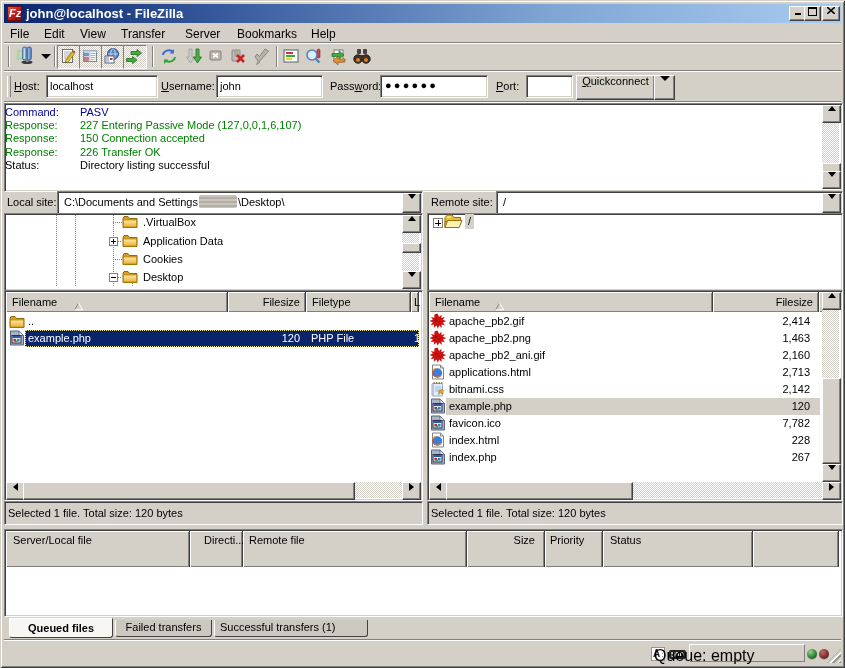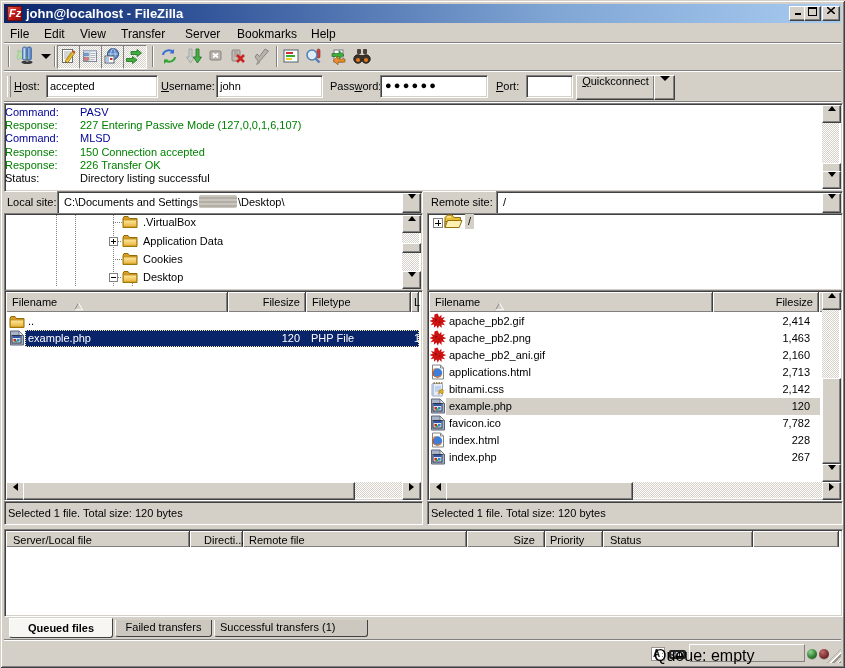--- a/index.html
+++ b/index.html
@@ -8,21 +8,21 @@
 .sunken{position:absolute;border:1px solid;border-color:#808080 #fff #fff #808080;box-shadow:inset 1px 1px 0 #404040,inset -1px -1px 0 #d4d0c8;background:#fff}
 .raised{position:absolute;border:1px solid;border-color:#fff #404040 #404040 #fff;box-shadow:inset -1px -1px 0 #808080,inset 1px 1px 0 #d4d0c8;background:#d4d0c8}
 .groove{position:absolute;height:0;border-top:1px solid #808080;border-bottom:1px solid #fff}
 .vsep{position:absolute;width:0;border-left:1px solid #808080;border-right:1px solid #fff}
 .check{background-color:#e8e4dc;background-image:conic-gradient(#fff 25%,#d4d0c8 0 50%,#fff 0 75%,#d4d0c8 0);background-size:2px 2px}
 .tri-up{width:0;height:0;border-left:4px solid transparent;border-right:4px solid transparent;border-bottom:5px solid #000}
 .tri-dn{width:0;height:0;border-left:4px solid transparent;border-right:4px solid transparent;border-top:5px solid #000}
 .tri-lf{width:0;height:0;border-top:4px solid transparent;border-bottom:4px solid transparent;border-right:5px solid #000}
 .tri-rt{width:0;height:0;border-top:4px solid transparent;border-bottom:4px solid transparent;border-left:5px solid #000}
 .ctr{display:flex;justify-content:center}
-.hc{position:absolute;top:0;height:16px;background:#d4d0c8;box-shadow:inset 1px 1px 0 #fff,inset -1px -1px 0 #808080;border-right:1px solid #404040;line-height:19px;padding-left:6px;box-sizing:border-box}
+.hc{position:absolute;top:0;height:36px;background:#d4d0c8;box-shadow:inset 1px 1px 0 #fff,inset -1px -1px 0 #808080;border-right:1px solid #404040;line-height:19px;padding-left:6px;box-sizing:border-box}
 .hcr{text-align:right;padding-right:5px}
 .dotv{position:absolute;width:1px;background-image:repeating-linear-gradient(to bottom,#808080 0 1px,transparent 1px 2px)}
 .doth{position:absolute;height:1px;background-image:repeating-linear-gradient(to right,#808080 0 1px,transparent 1px 2px)}
 .pm{position:absolute;width:9px;height:9px;background:#fff;border:1px solid #808080;box-sizing:border-box}
 .pm i{position:absolute;background:#000}
 .pm .h{left:1px;right:1px;top:3px;height:1px}
 .pm .v{top:1px;bottom:1px;left:3px;width:1px}
 .row{position:absolute;height:17px;line-height:17px;white-space:nowrap}
 .row svg{position:absolute;left:0;top:0}
 .row .nm{position:absolute;left:19px;top:0}
@@ -157,42 +157,41 @@
  <circle cx="13" cy="11" r="4.2" fill="#3a332c" stroke="#241f1a"></circle>
  <rect x="7" y="7" width="4" height="4" fill="#3a332c"></rect>
  <circle cx="5" cy="12" r="2" fill="#e87818"></circle>
  <circle cx="13" cy="12" r="2" fill="#e87818"></circle>
 </svg>
 <div class="groove" style="left:4px;top:70px;width:837px"></div>
 
 <div class="abs" style="left:7px;top:76px;width:2px;height:21px;border-left:1px solid #fff;border-right:1px solid #808080"></div>
 <div class="abs" style="left:14px;top:80px"><u>H</u>ost:</div>
 <div class="sunken" style="left:46px;top:75px;width:110px;height:21px"></div>
-<div class="abs" style="left:50px;top:80px">accepted</div>
+<div class="abs" style="left:50px;top:80px">localhost</div>
 <div class="abs" style="left:161px;top:80px"><u>U</u>sername:</div>
 <div class="sunken" style="left:216px;top:75px;width:105px;height:21px"></div>
 <div class="abs" style="left:220px;top:80px">john</div>
 <div class="abs" style="left:330px;top:80px">Pass<u>w</u>ord:</div>
 <div class="sunken" style="left:380px;top:75px;width:106px;height:21px"></div>
 <div class="abs" style="left:385px;top:79px;letter-spacing:2.2px;font-size:11px">●●●●●●</div>
 <div class="abs" style="left:496px;top:80px"><u>P</u>ort:</div>
 <div class="sunken" style="left:526px;top:75px;width:45px;height:21px"></div>
 <div class="raised ctr" style="left:576px;top:75px;width:77px;height:23px">
     <span style="margin-top:-1px"><u>Q</u>uickconnect</span>
   </div>
 <div class="raised ctr" style="left:654px;top:75px;width:19px;height:23px">
     <div class="tri-dn" style="border-left-width:5px;border-right-width:5px;border-top-width:5px"></div>
   </div>
 <div class="groove" style="left:4px;top:101px;width:837px"></div>
 
 <div class="sunken" style="left:4px;top:103px;width:837px;height:87px"></div>
 <div class="abs" style="left:5px;top:106px;line-height:13.2px">
 <div><span style="color:#000096;display:inline-block;width:75px">Command:</span><span style="color:#000096">PASV</span></div>
 <div><span style="color:#008000;display:inline-block;width:75px">Response:</span><span style="color:#008000">227 Entering Passive Mode (127,0,0,1,6,107)</span></div>
-<div><span style="color:#000096;display:inline-block;width:75px">Command:</span><span style="color:#000096">MLSD</span></div>
 <div><span style="color:#008000;display:inline-block;width:75px">Response:</span><span style="color:#008000">150 Connection accepted</span></div>
 <div><span style="color:#008000;display:inline-block;width:75px">Response:</span><span style="color:#008000">226 Transfer OK</span></div>
 <div><span style="display:inline-block;width:75px">Status:</span><span>Directory listing successful</span></div>
 </div>
 <div class="abs check" style="left:822px;top:105px;width:17px;height:83px"></div>
 <div class="raised ctr" style="left:822px;top:105px;width:17px;height:16px">
     <div class="tri-up"></div>
   </div>
 <div class="raised" style="left:822px;top:163px;width:17px;height:8px"></div>
 <div class="raised ctr" style="left:822px;top:171px;width:17px;height:16px">

